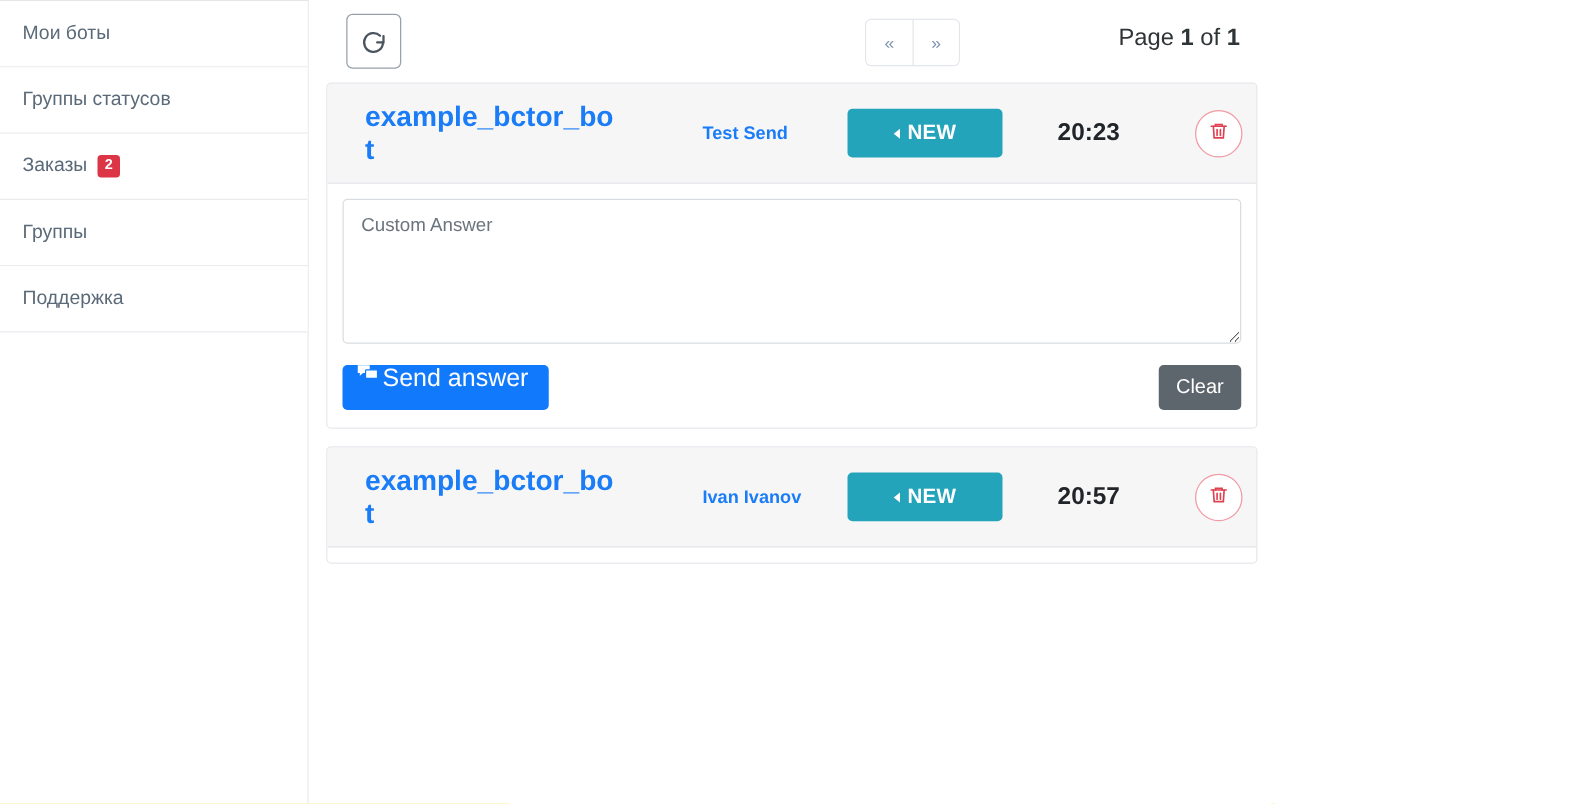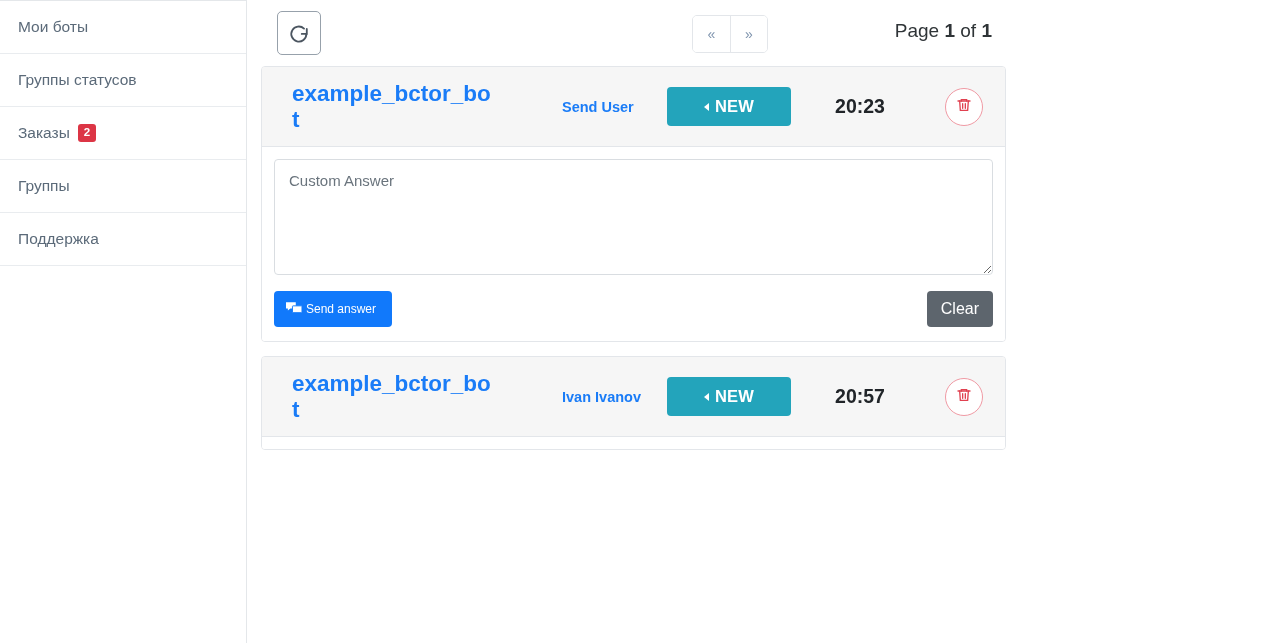--- a/index.html
+++ b/index.html
@@ -132,21 +132,21 @@
   }
   .client-name {
     color: #1a7cf7;
     font-size: 14.5px;
     font-weight: bold;
     margin-left: 38px;
     white-space: nowrap;
   }
   .hdr-right {
     position: absolute;
-    right: 22px;
+    right: 11px;
     top: 0;
     height: 100%;
     display: flex;
     align-items: center;
     gap: 0;
   }
   .btn-status {
     background: #23a4bb;
     color: #ffffff;
     border: none;
@@ -222,23 +222,23 @@
     justify-content: space-between;
     padding: 12px 12px 14px 12px;
   }
   .btn-send {
     background: #1179fb;
     color: #ffffff;
     border: none;
     border-radius: 4px;
     height: 36px;
     padding: 0 16px 0 12px;
-    font-size: 12px;
-    display: flex;
-    align-items: center;
+    font-size: 20px;
+    display: flex;
+    align-items: flex-start;
     cursor: pointer;
   }
   .btn-send .cmt-icon { margin-right: 3px; display: flex; }
   .btn-clear {
     background: #5d656d;
     color: #ffffff;
     border: none;
     border-radius: 4px;
     height: 36px;
     padding: 0 14px;
@@ -291,21 +291,21 @@
         <span>Page</span>
         <b>1</b>
         <span>of</span>
         <b>1</b>
       </div>
     </div>
 
     <section class="card">
       <div class="card-header">
         <div class="bot-name">example_bctor_bot</div>
-        <div class="client-name">Send User</div>
+        <div class="client-name">Test Send</div>
         <div class="hdr-right">
           <button class="btn-status">
             <span class="tri"></span>
             <span>NEW</span>
           </button>
           <div class="order-time">20:23</div>
           <button class="btn-delete">
             <span>
               <svg width="16" height="16" viewBox="0 0 24 24" fill="none" stroke="#e04150" stroke-width="2" stroke-linecap="round">
                 <path d="M3 6h18"></path>

